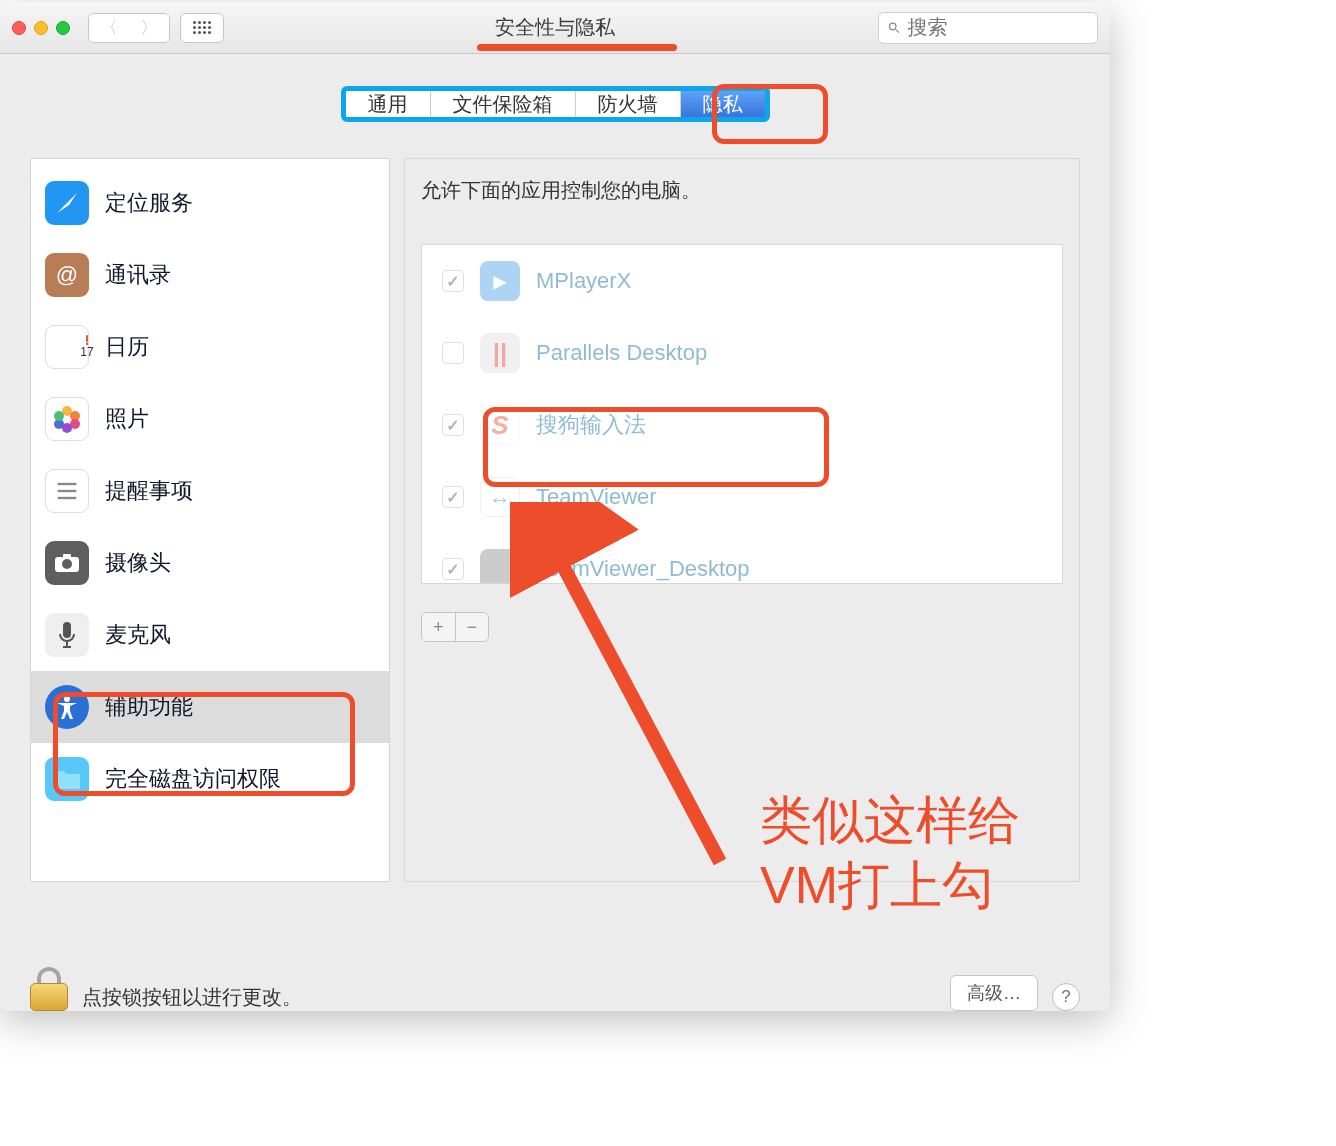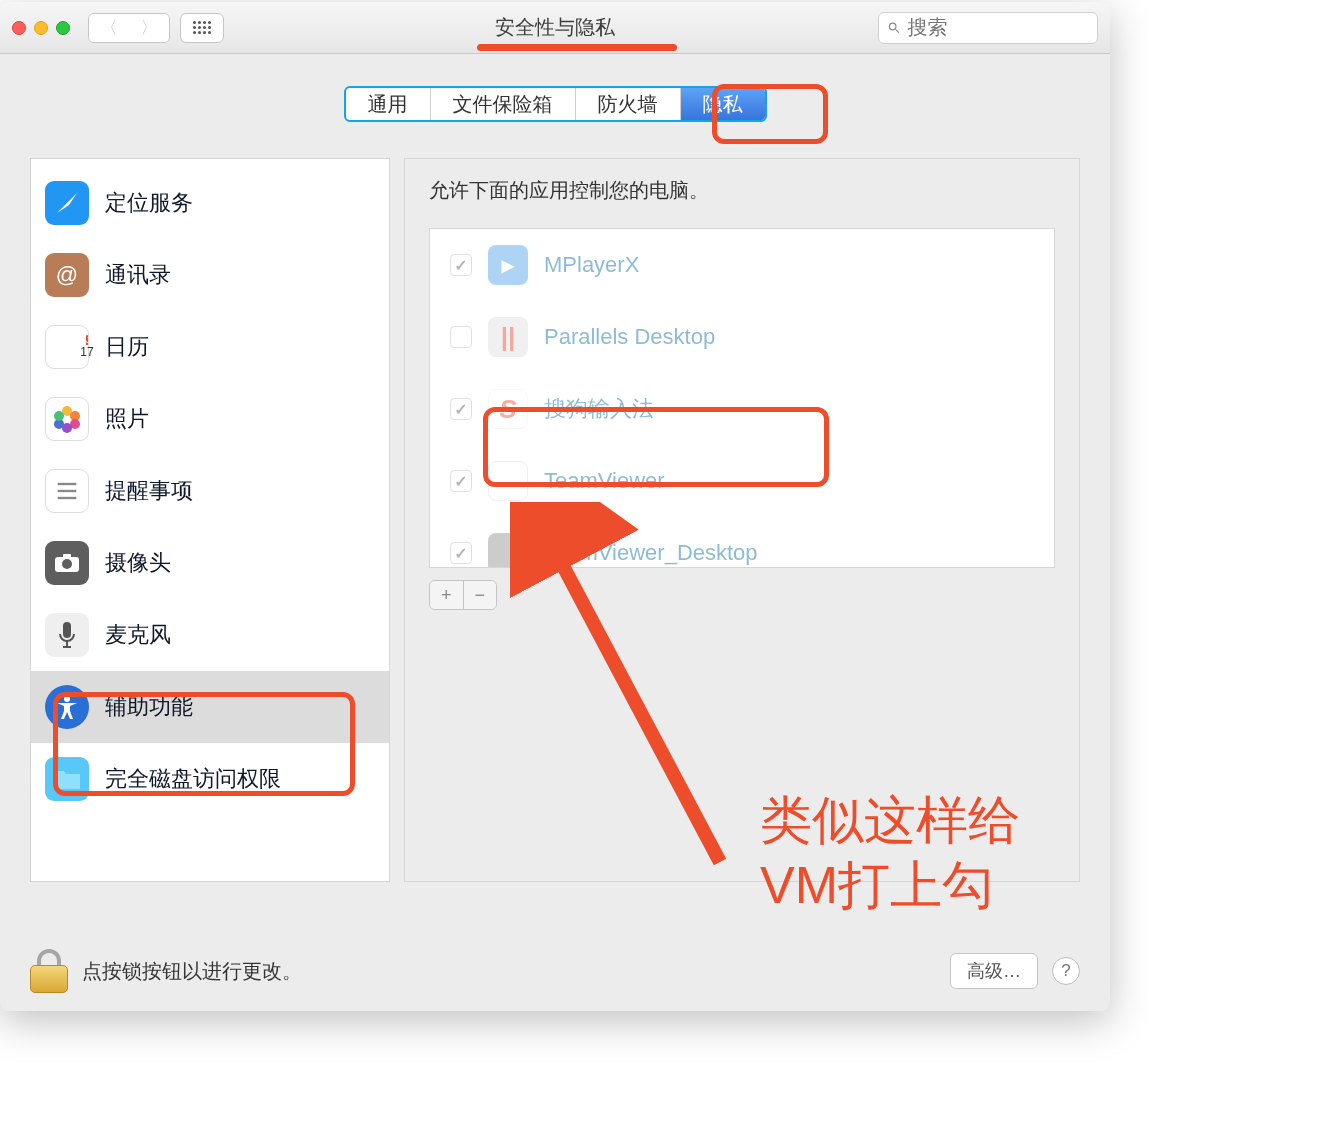--- a/index.html
+++ b/index.html
@@ -72,21 +72,21 @@
 }
 .search-wrap svg { width: 16px; height: 16px; fill: #8a8a8a; }
 .search-wrap input {
   border: none; outline: none; font-size: 20px; color: #404040; width: 100%;
   background: transparent;
 }
 .tabs {
   display: flex; justify-content: center; margin-top: 32px;
 }
 .tabs-inner {
-  display: flex; border: 2px solid #0ea5e9; border-radius: 6px;
+  display: flex; border: 5px solid #0ea5e9; border-radius: 6px;
   overflow: hidden; background: #fff; height: 36px;
 }
 .tabs-inner div {
   padding: 0 22px; display: flex; align-items: center;
   font-size: 20px; color: #333; border-right: 1px solid #cfcfcf;
   cursor: pointer; position: relative;
 }
 .tabs-inner div:last-child { border-right: none; }
 .tabs-inner div.active {
   background: linear-gradient(#5ca3f8, #3874dc); color: #fff;
@@ -125,21 +125,21 @@
 .ic-cam { background: #5e5e5e; }
 .ic-mic { background: #efefef; color:#555; }
 .ic-acc { background: #2a6fd6; border-radius:50%; }
 .ic-disk { background: #58c8f8; }
 .sb-box {
   position: absolute; left: 53px; top: 690px; width: 302px; height: 104px;
   border: 5px solid #ee4d2c; border-radius: 12px; pointer-events: none;
 }
 .right {
   flex: 1; background: #ececec; border: 1px solid #d6d6d6;
-  padding: 18px 24px; display:flex; flex-direction:column;
+  padding: 18px 16px; display:flex; flex-direction:column;gap:16px;
 }
 .right-title { font-size: 20px; color: #333; margin-bottom: 24px; }
 .app-list {
   background: #fff; border: 1px solid #d6d6d6;
   height: 340px; overflow: hidden; position: relative;
 }
 .app-list.dimmed::after {
   content:""; position:absolute; inset:0; background:rgba(255,255,255,0.55);
   pointer-events:none;
 }
@@ -170,21 +170,21 @@
   display:flex; margin-top:12px; border:1px solid #c4c4c4;
   border-radius:6px; width:68px; height:30px; overflow:hidden;
 }
 .plusminus button {
   flex:1; border:none; background:#f4f4f4; font-size:18px; color:#888;
   cursor:pointer;
 }
 .plusminus button:first-child { border-right:1px solid #c4c4c4; }
 .footer {
   position:absolute; bottom:0; left:0; right:0; height:80px;
-  display:flex; align-items:center; padding:0 30px;
+  display:flex; align-items:flex-end; padding:0 30px;
 }
 .lock {
   width:38px; height:44px; position:relative; margin-right:14px; cursor:pointer;
 }
 .lock .body {
   position:absolute; bottom:0; width:38px; height:28px;
   background:linear-gradient(#f5d77a,#d9a733); border-radius:5px;
   border:1px solid #b88a24;
 }
 .lock .shackle {

